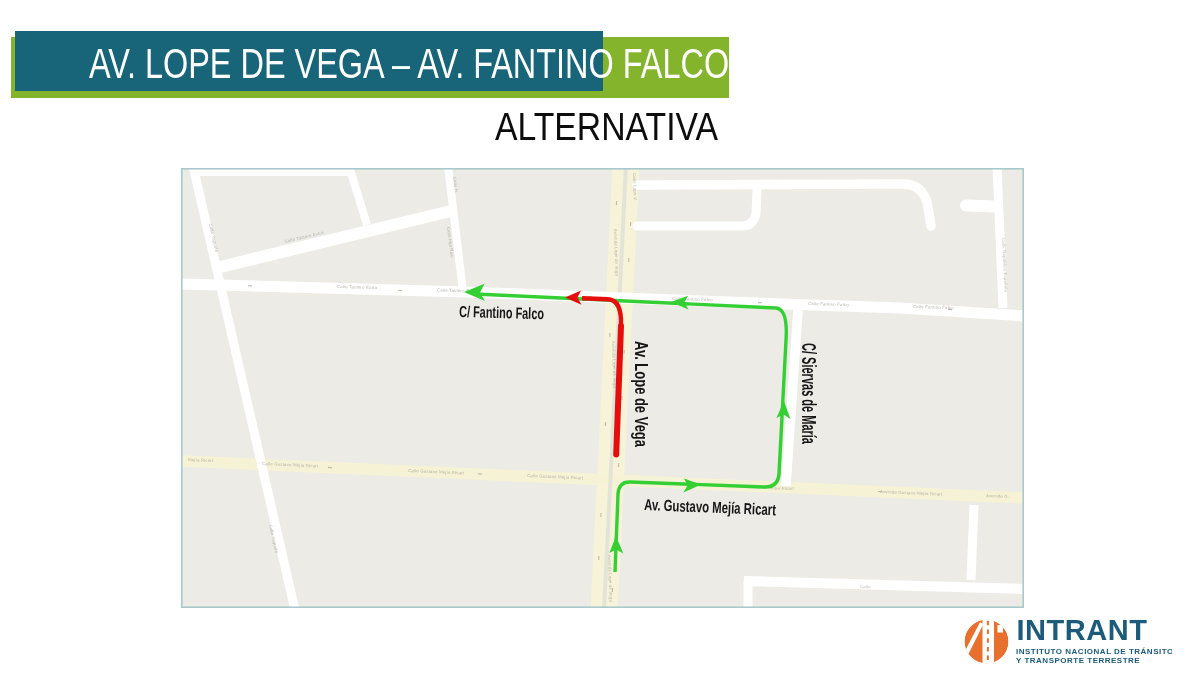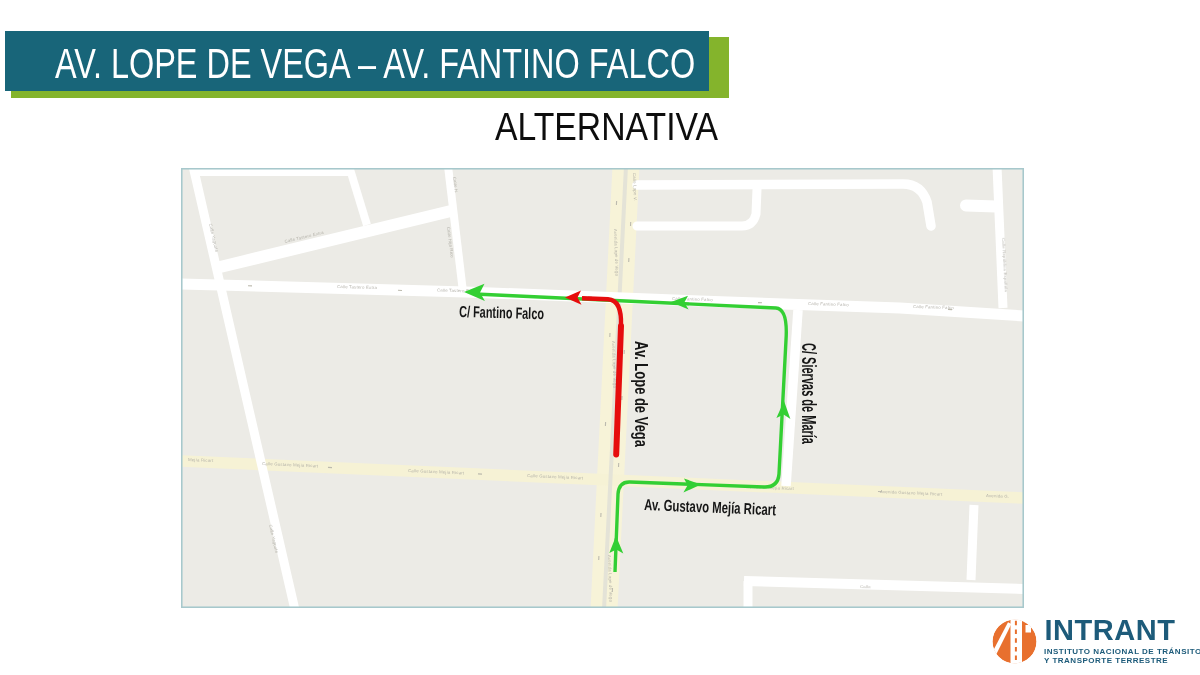--- a/index.html
+++ b/index.html
@@ -1,25 +1,25 @@
 <!DOCTYPE html>
 <html><head>
 <meta charset="utf-8">
 <style>
   html,body{margin:0;padding:0;width:1200px;height:675px;background:#fff;overflow:hidden}
   body{font-family:"Liberation Sans",sans-serif;position:relative}
   .gbar{position:absolute;left:11px;top:37px;width:718px;height:61px;background:#84b42c}
-  .tbar{position:absolute;left:5px;top:31px;width:704px;height:60px;background:#186579;color:#fff;
-        font-size:42px;line-height:66px;white-space:nowrap;padding-left:50px;box-sizing:border-box;
+  .tbar{position:absolute;left:15px;top:31px;width:588px;height:60px;background:#186579;color:#fff;
+        font-size:42px;line-height:66px;white-space:nowrap;padding-left:74px;box-sizing:border-box;
         transform-origin:0 0}
   .tbar span{display:inline-block;transform:scaleX(0.7725);transform-origin:0 50%}
   .alt{position:absolute;left:495px;top:104.5px;font-size:39px;color:#0d0d0d;white-space:nowrap;
        transform:scaleX(0.865);transform-origin:0 0}
   .mapwrap{position:absolute;left:181px;top:168px;width:843px;height:440px}
-  .logo{position:absolute;left:988px;top:610px;width:212px;height:62px}
+  .logo{position:absolute;left:960px;top:610px;width:212px;height:62px}
 </style>
 </head>
 <body>
 <div class="gbar"></div>
 <div class="tbar"><span>AV. LOPE DE VEGA – AV. FANTINO FALCO</span></div>
 <div class="alt">ALTERNATIVA</div>
 
 <div class="mapwrap">
 <svg width="843" height="440" viewBox="181 168 843 440">
   <rect x="181" y="168" width="843" height="440" fill="#ecebe6"></rect>

